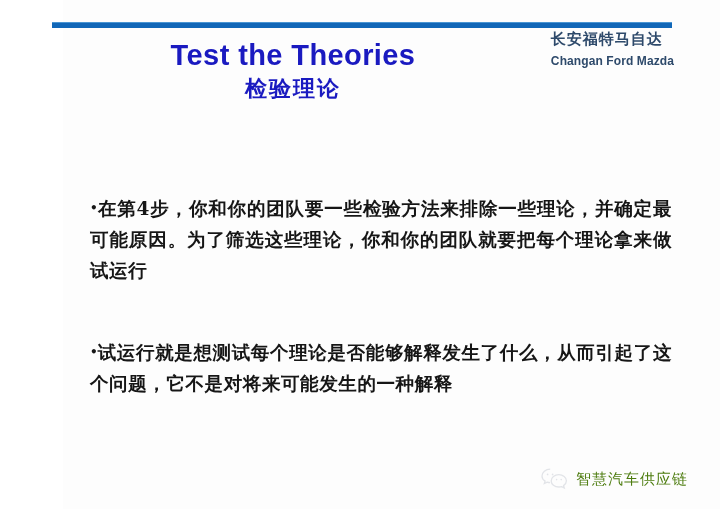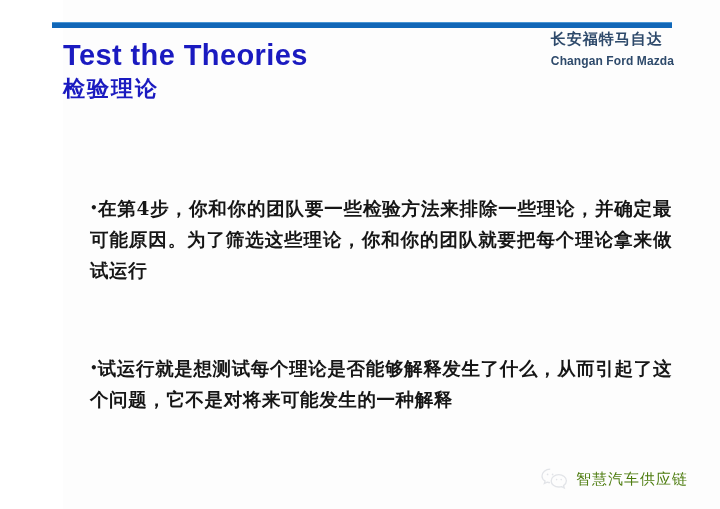--- a/index.html
+++ b/index.html
@@ -68,21 +68,21 @@
     letter-spacing: 0.1px;
     white-space: nowrap;
   }
 
   
   .title-area {
     position: absolute;
     left: 63px;
     top: 40px;
     width: 460px;
-    text-align: left;
+    text-align: center;
   }
   .title-en {
     font-family: "Liberation Sans", sans-serif;
     font-size: 29px;
     font-weight: bold;
     color: #1a1ac0;
     letter-spacing: 0.4px;
     line-height: 1.08;
     white-space: nowrap;
   }
@@ -109,21 +109,21 @@
     font-family: "DejaVu Serif", "Liberation Serif", serif;
     font-size: 18.5px;
     font-weight: bold;
     color: #161616;
     line-height: 31px;
     letter-spacing: 0.6px;
     text-align: justify;
     text-justify: inter-character;
   }
   .bullet + .bullet {
-    margin-top: 67px;
+    margin-top: 51px;
   }
   .bullet .dot {
     font-family: "DejaVu Sans", sans-serif;
     font-size: 12px;
     vertical-align: 3px;
     letter-spacing: 0;
   }
 
   
   .watermark {

